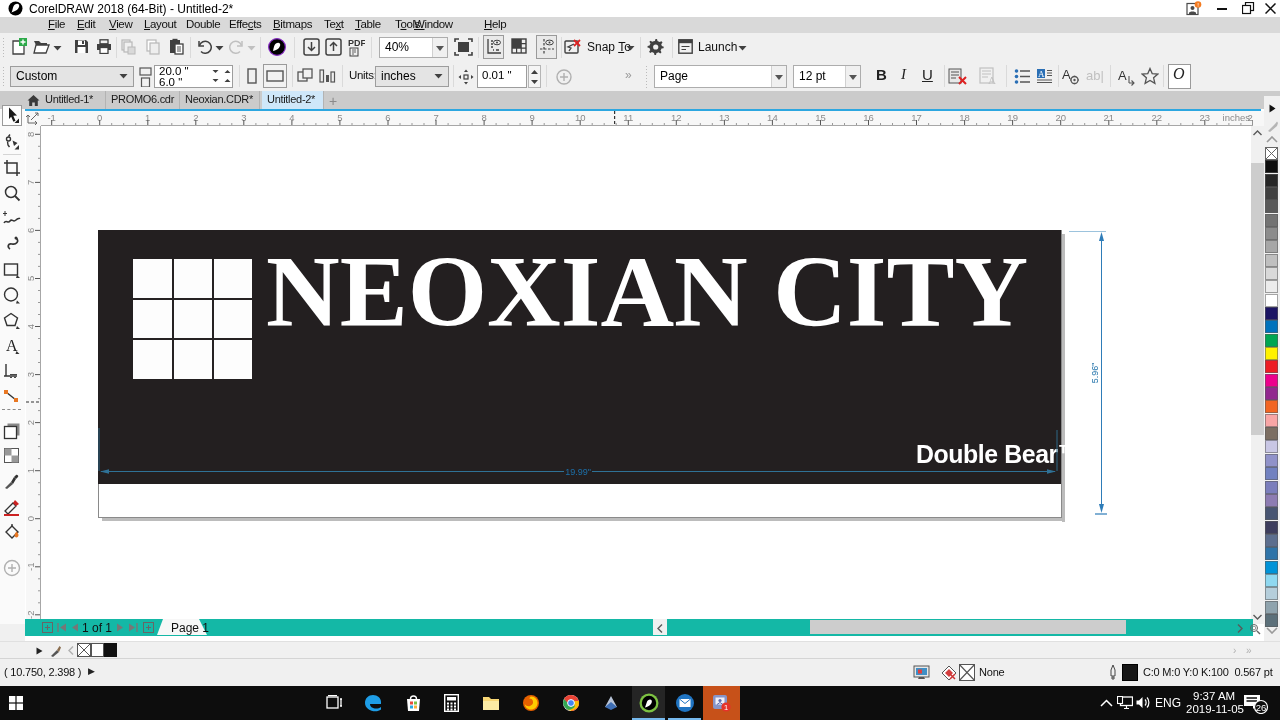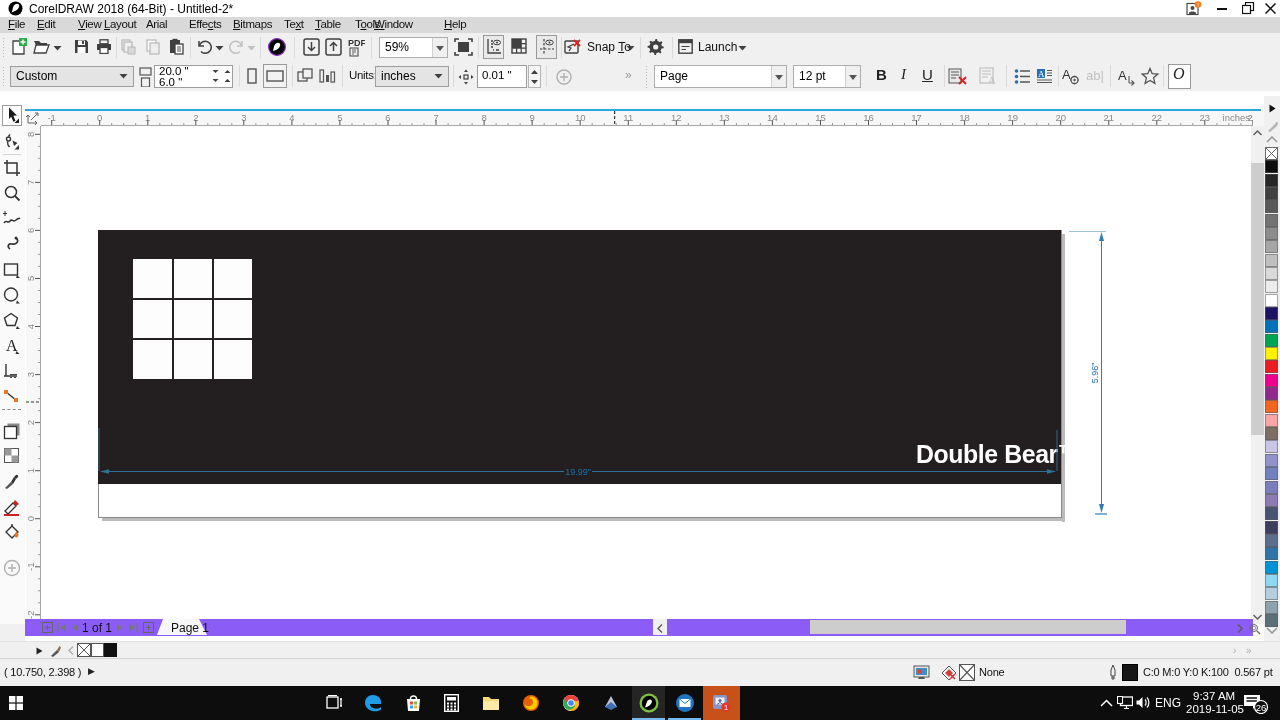--- a/index.html
+++ b/index.html
@@ -4,21 +4,21 @@
 <style>
 * { margin:0; padding:0; box-sizing:border-box; }
 html,body { width:1280px; height:720px; overflow:hidden; }
 body { font-family:"Liberation Sans", sans-serif; }
 #app { position:relative; width:1280px; height:712px; background:#ffffff; }
 .abs { position:absolute; }
 .vsep { position:absolute; width:1px; background:#dadada; }
 
 #titlebar { position:absolute; left:0; top:0; width:1280px; height:17px; background:#ffffff; }
 #menubar { position:absolute; left:0; top:17px; width:1280px; height:16px; background:#d9d9d9; font-size:11.5px; letter-spacing:-0.35px; color:#111; }
-#menubar span.mi { position:absolute; top:1px; }
+#menubar span.mi { position:absolute; top:1px;margin-left:40px; }
 #menubar u { text-decoration:underline; text-underline-offset:1px; }
 #toolbar { position:absolute; left:0; top:33px; width:1280px; height:28px; background:#f0f0f0; }
 #propbar { position:absolute; left:0; top:61px; width:1280px; height:30px; background:#f0f0f0; }
 #tabbar { position:absolute; left:0; top:91px; width:1280px; height:18px; background:#cbcbcb; font-size:11px; letter-spacing:-0.3px; color:#1a1a1a; }
 #tabbar .tab { position:absolute; top:0; height:18px; line-height:17px; padding-left:5px; border-right:1px solid #b3b3b3; overflow:hidden; }
 #tabline { position:absolute; left:0; top:109px; width:1261px; height:2px; background:#2da7e0; }
 
 .combo { position:absolute; background:#fff; border:1px solid #adadad; font-size:12px; color:#000; }
 .combo .lbl { position:absolute; left:5px; top:2px; }
 .arrowbtn { position:absolute; right:0; top:0; bottom:0; width:15px; background:#f0f0f0; border-left:1px solid #d0d0d0; }
@@ -33,21 +33,21 @@
 #page { position:absolute; left:98px; top:230px; width:964px; height:288px; background:#fff; border:1px solid #8a8a8a; }
 #pgshadowR { position:absolute; left:1062px; top:234px; width:3px; height:288px; background:#bcbcbc; }
 #pgshadowB { position:absolute; left:102px; top:518px; width:963px; height:3px; background:#bcbcbc; }
 #blackbox { position:absolute; left:98px; top:230px; width:963px; height:254px; background:#231f20; }
 #grid { position:absolute; left:133px; top:259px; width:119px; height:120px; background:#fdfdfd; }
 #grid .gl { position:absolute; background:#262223; }
 #neox { position:absolute; left:266px; top:233px; color:#fff; font-family:"Liberation Serif", serif; font-weight:bold; font-size:102px; white-space:nowrap; transform-origin:0 0; }
 #dbear { position:absolute; left:916px; top:439px; color:#fff; font-size:26px; letter-spacing:-0.45px; font-weight:bold; white-space:nowrap; transform:scaleX(0.957); transform-origin:0 0; }
 
 #vscroll { position:absolute; left:1251px; top:126px; width:13px; height:498px; background:#f0f0f0; }
-#hscrollrow { position:absolute; left:25px; top:619px; width:1228px; height:17px; background:#8b5cf6; }
+#hscrollrow { position:absolute; left:25px; top:619px; width:1228px; height:17px; background:#14b8a6; }
 #docker { position:absolute; left:1264px; top:96px; width:16px; height:562px; background:#f0f0f0; }
 #pal { position:absolute; left:1265px; top:147px; width:14px; }
 
 #swatchrow { position:absolute; left:0; top:641px; width:1280px; height:17px; background:#f0f0f0; border-top:1px solid #e0e0e0; }
 #statusbar { position:absolute; left:0; top:658px; width:1280px; height:28px; background:#f0f0f0; border-top:1px solid #d4d4d4; font-size:11px; letter-spacing:-0.2px; color:#111; }
 #taskbar { position:absolute; left:0; top:686px; width:1280px; height:34px; background:#0d0d0d; }
 #searchbox { position:absolute; left:30px; top:687px; width:281px; height:33px; background:#ffffff; border:1px solid #9a9a9a; font-size:13.5px; color:#3c3c3c; }
 .tbtxt { position:absolute; color:#fff; font-size:11px; }
 </style>
 </head>
@@ -76,23 +76,23 @@
       <rect x="0.5" y="3.5" width="8" height="8" fill="#fff" stroke="#111" stroke-width="1.2"></rect>
     </svg>
     <svg class="abs" style="left:1265px;top:3px" width="11" height="11" viewBox="0 0 11 11">
       <path d="M0.5,0.5 L10.5,10.5 M10.5,0.5 L0.5,10.5" stroke="#111" stroke-width="1.5"></path>
     </svg>
   </div>
 
   <div id="menubar">
     <span class="mi" style="left:8px"><u>F</u>ile</span>
     <span class="mi" style="left:37px"><u>E</u>dit</span>
-    <span class="mi" style="left:78px"><u>V</u>iew</span>
+    <span class="mi" style="left:69px"><u>V</u>iew</span>
     <span class="mi" style="left:104px"><u>L</u>ayout</span>
-    <span class="mi" style="left:146px">Arial</span>
+    <span class="mi" style="left:146px">Double</span>
     <span class="mi" style="left:189px">Effe<u>c</u>ts</span>
     <span class="mi" style="left:233px"><u>B</u>itmaps</span>
     <span class="mi" style="left:284px">Te<u>x</u>t</span>
     <span class="mi" style="left:315px"><u>T</u>able</span>
     <span class="mi" style="left:355px">T<u>o</u>ols</span>
     <span class="mi" style="left:374px"><u>W</u>indow</span>
     <span class="mi" style="left:444px"><u>H</u>elp</span>
   </div>
 
   <div id="toolbar">
@@ -169,21 +169,21 @@
         <rect x="1" y="1" width="15" height="16" rx="2" fill="none" stroke="#404040" stroke-width="1.5"></rect>
         <path d="M8.5,13 V5 M5,8 L8.5,4.5 L12,8" fill="none" stroke="#404040" stroke-width="1.5"></path>
       </svg>
       <svg class="abs" style="left:347px;top:4px" width="18" height="20" viewBox="0 0 18 20">
         <text x="1" y="9" font-size="9" font-weight="bold" fill="#333" font-family="Liberation Sans">PDF</text>
         <rect x="3" y="11" width="8" height="8" fill="none" stroke="#404040"></rect>
         <path d="M5,13 H9 M5,15 H9 M5,17 H7" stroke="#404040" stroke-width="0.8"></path>
       </svg>
       <div class="vsep" style="left:371px;top:4px;height:21px"></div>
       <div class="combo" style="left:379px;top:4px;width:69px;height:21px">
-        <span class="lbl">59%</span>
+        <span class="lbl">40%</span>
         <div class="arrowbtn"></div>
       </div>
       <svg class="abs" style="left:454px;top:5px" width="19" height="18" viewBox="0 0 19 18">
         <path d="M1,4 V1 H5 M14,1 H18 V4 M18,14 V17 H14 M5,17 H1 V14" fill="none" stroke="#404040" stroke-width="1.6"></path>
         <rect x="4" y="4" width="11" height="10" fill="#404040"></rect>
       </svg>
       <div class="vsep" style="left:478px;top:4px;height:21px"></div>
       <div class="abs" style="left:483px;top:2px;width:21px;height:24px;background:#e9e9e9;border:1px solid #9a9a9a"></div>
       <svg class="abs" style="left:486px;top:5px" width="16" height="17" viewBox="0 0 16 17">
         <path d="M2,1 V15 H15 M5,3 H7 M5,6 H7 M5,9 H7 M10,12 H13 M7,12 H8" stroke="#404040" stroke-width="1.3" fill="none"></path>
@@ -342,20 +342,30 @@
         <path d="M11,9 L11,16 M11,16 L16,16 M13.5,13.5 L16,16 L13.5,18.5" fill="none" stroke="#555" stroke-width="1.1"></path>
       </svg>
       <svg class="abs" style="left:1141px;top:6px" width="18" height="18" viewBox="0 0 18 18">
         <path d="M9,1.5 L11.2,6.6 L16.8,7.1 L12.6,10.8 L13.9,16.3 L9,13.4 L4.1,16.3 L5.4,10.8 L1.2,7.1 L6.8,6.6 Z" fill="none" stroke="#555" stroke-width="1.3"></path>
       </svg>
       <div class="vsep" style="left:1163px;top:4px;height:22px"></div>
       <div class="abs" style="left:1168px;top:3px;width:23px;height:25px;background:#fff;border:1px solid #9a9a9a"></div>
       <span class="abs" style="left:1173px;top:4px;font-size:16px;font-family:'Liberation Serif',serif;font-style:italic;color:#222">O</span>
     </div>
 
+  <div id="tabbar">
+    <svg class="abs" style="left:27px;top:3px" width="13" height="13" viewBox="0 0 13 13">
+      <path d="M6.5,1 L12.5,6.5 L10.8,6.5 L10.8,12 L7.8,12 L7.8,8.5 L5.2,8.5 L5.2,12 L2.2,12 L2.2,6.5 L0.5,6.5 Z" fill="#3a3a3a"></path>
+    </svg>
+    <div class="tab" style="left:40px;width:66px">Untitled-1*</div>
+    <div class="tab" style="left:106px;width:74px">PROMO6.cdr</div>
+    <div class="tab" style="left:180px;width:80px">Neoxian.CDR*</div>
+    <div class="tab" style="left:262px;width:62px;background:#cfe7f9">Untitled-2*</div>
+    <div class="abs" style="left:329px;top:2px;font-size:14px;color:#8a8a8a">+</div>
+  </div>
   <div id="tabline"></div>
 
   <div class="abs" style="left:1253px;top:111px;width:11px;height:15px;background:#f7f7f7"></div>
   <div id="rulcorner">
     <svg width="15" height="15" viewBox="0 0 15 15">
       <path d="M2,12 L2,4 M2,4 L0,6 M2,4 L4,6" stroke="#666" stroke-width="1" fill="none"></path>
       <path d="M2,12 L11,12 M11,12 L9,10 M11,12 L9,14" stroke="#666" stroke-width="1" fill="none"></path>
       <path d="M5,9 L12,2 M12,2 L9,2 M12,2 L12,5" stroke="#666" stroke-width="1" fill="none"></path>
     </svg>
   </div>
@@ -413,20 +423,21 @@
   <div id="page"></div>
   <div id="pgshadowR"></div>
   <div id="pgshadowB"></div>
   <div id="blackbox"></div>
   <div id="grid">
     <div class="gl" style="left:39px;top:0;width:1.5px;height:120px"></div>
     <div class="gl" style="left:79px;top:0;width:1.5px;height:120px"></div>
     <div class="gl" style="left:0;top:39px;width:119px;height:1.5px"></div>
     <div class="gl" style="left:0;top:79px;width:119px;height:1.5px"></div>
   </div>
+  <div id="neox">NEOXIAN CITY</div>
   <div id="dbear">Double Bear<span style="letter-spacing:0">™</span></div>
 
   <svg class="abs" style="left:90px;top:225px" width="1030" height="300" viewBox="0 0 1030 300">
 
     <path d="M9,203 V246 M967,205 V246" stroke="#2e6886" stroke-width="1"></path>
     <path d="M11,246.5 H474 M502,246.5 H965" stroke="#2f7196" stroke-width="1.2"></path>
     <path d="M10,246.5 L19,244.2 L19,248.8 Z" fill="#2f7196"></path>
     <path d="M966,246.5 L957,244.2 L957,248.8 Z" fill="#2f7196"></path>
     <text x="488" y="249.5" text-anchor="middle" font-size="9" fill="#1c6fa8" font-family="Liberation Sans">19.99"</text>
 

